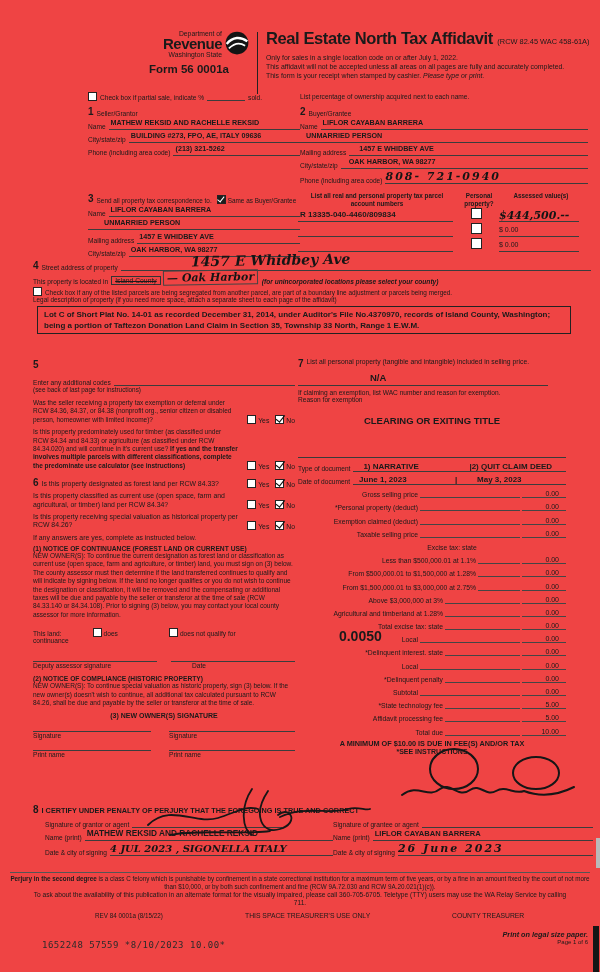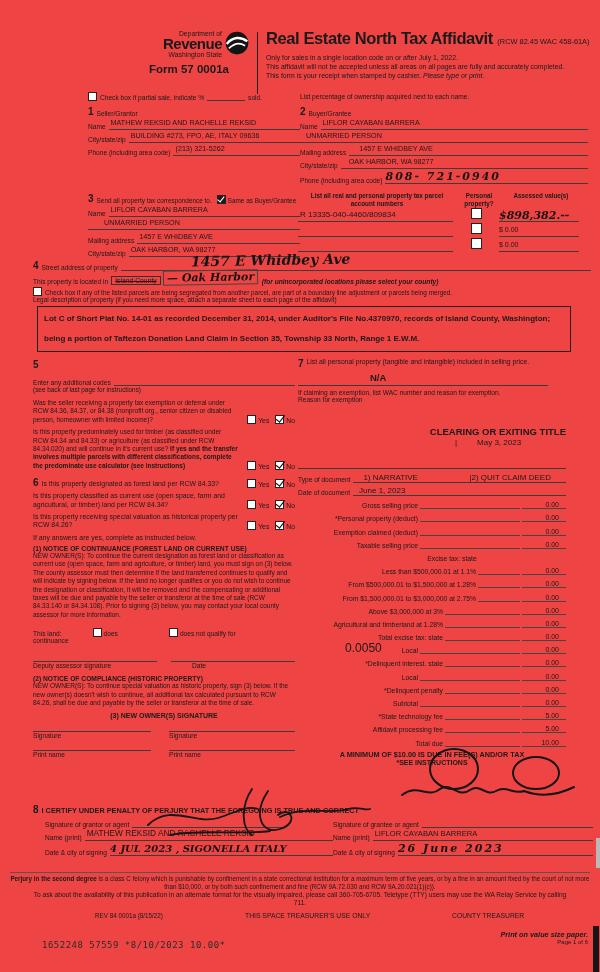--- a/index.html
+++ b/index.html
@@ -5,21 +5,21 @@
   html,body{margin:0;padding:0;background:#e8e8e8;}
   .page{position:relative;width:600px;height:972px;background:#ef4444;margin:0 auto;
         font-family:"Liberation Sans",sans-serif;color:#1a1a1a;overflow:hidden;}
   .abs{position:absolute;}
   .b{font-weight:bold;}
   .i{font-style:italic;}
   .nw{white-space:nowrap;}
   .r{display:flex;align-items:flex-end;}
   .u{border-bottom:1px solid #3c3c3c;flex:1;min-height:8px;position:relative;}
   .lab{font-size:6.6px;white-space:nowrap;padding-right:3px;}
-  .val{font-size:7.2px;font-weight:normal;white-space:nowrap;padding:0 2px;}
+  .val{font-size:7.2px;font-weight:bold;white-space:nowrap;padding:0 2px;}
   .secnum{font-size:10px;font-weight:bold;padding-right:3px;}
   .cb{display:inline-block;width:7px;height:7px;border:1px solid #222;position:relative;
       vertical-align:-1px;background:#fff;flex:none;}
   .cb.checked::after{content:"";position:absolute;left:1.5px;top:-3px;width:3.5px;height:8px;
       border:solid #111;border-width:0 1.6px 1.6px 0;transform:rotate(38deg);}
   .cb.filled{background:#1d1d1d;}
   .cb.filled::after{content:"";position:absolute;left:1.5px;top:-1px;width:3px;height:5.5px;
       border:solid #fff;border-width:0 1.4px 1.4px 0;transform:rotate(38deg);}
   .hand{font-family:"DejaVu Serif",serif;font-style:italic;font-weight:bold;color:#151515;}
   .para{font-size:6.5px;line-height:8.4px;}
@@ -50,21 +50,21 @@
         <div style="font-size:6.8px;">Washington State</div>
       </div>
       <span style="margin-left:2px;">
         <svg width="26" height="26" viewBox="0 0 24 24">
           <circle cx="12" cy="12" r="10.5" fill="#141414"></circle>
           <path d="M2.5 13c5.5-7 13-7 19-2.5" stroke="#fff" stroke-width="2.2" fill="none"></path>
           <path d="M4.5 17c5-5 10.5-5.5 15-2.5" stroke="#fff" stroke-width="1.6" fill="none"></path>
         </svg>
       </span>
     </div>
-    <div style="font-size:11.5px;font-weight:bold;margin-top:3px;text-align:center;">Form 57 0001a</div>
+    <div style="font-size:11.5px;font-weight:bold;margin-top:3px;text-align:center;">Form 56 0001a</div>
   </div>
 
   <div class="abs" style="left:257px;top:32px;height:62px;border-left:1.6px solid #222;"></div>
 
   <div class="abs" style="left:266px;top:28px;width:332px;">
     <div class="nw" style="line-height:20px;">
       <span style="font-size:16.5px;font-weight:bold;letter-spacing:-0.4px;">Real Estate North Tax Affidavit</span>
       <span style="font-size:7.4px;">(RCW 82.45 WAC 458-61A)</span>
     </div>
     <div style="font-size:6.9px;line-height:9px;margin-top:1px;">
@@ -153,21 +153,21 @@
 
   <div class="abs" style="left:298px;top:192px;width:292px;">
     <div style="display:flex;">
       <div class="colhead" style="width:158px;">List all real and personal property tax parcel account numbers</div>
       <div class="colhead" style="width:46px;">Personal property?</div>
       <div class="colhead" style="width:78px;">Assessed value(s)</div>
     </div>
     <div class="r" style="height:15px;">
       <span class="u" style="max-width:155px;"><span class="val" style="font-size:8px;">R 13335-040-4460/809834</span></span>
       <span style="width:46px;text-align:center;"><span class="cb" style="width:9px;height:9px;"></span></span>
-      <span class="u" style="max-width:80px;"><span class="hand" style="font-size:11px;position:relative;top:2px;">$898,382.--</span></span>
+      <span class="u" style="max-width:80px;"><span class="hand" style="font-size:11px;position:relative;top:2px;">$444,500.--</span></span>
     </div>
     <div class="r" style="height:15px;">
       <span class="u" style="max-width:155px;"><span class="val"></span></span>
       <span style="width:46px;text-align:center;"><span class="cb" style="width:9px;height:9px;"></span></span>
       <span class="u" style="max-width:80px;"><span style="font-size:7px;">$ 0.00</span></span>
     </div>
     <div class="r" style="height:15px;">
       <span class="u" style="max-width:155px;"><span class="val"></span></span>
       <span style="width:46px;text-align:center;"><span class="cb" style="width:9px;height:9px;"></span></span>
       <span class="u" style="max-width:80px;"><span style="font-size:7px;">$ 0.00</span></span>
@@ -186,21 +186,21 @@
       <span class="lab">This property is located in</span>
       <span style="border:1px solid #333;padding:0 3px;font-size:6.8px;text-decoration:line-through;white-space:nowrap;">Island County</span>
       <span class="hand" style="font-size:11px;border:1px solid #444;padding:0 3px;margin-left:2px;white-space:nowrap;transform:rotate(-1deg);">— Oak Harbor</span>
       <span class="lab b i" style="margin-left:4px;">(for unincorporated locations please select your county)</span>
     </div>
     <div class="r" style="height:11px;">
       <span class="cb"></span>
       <span class="lab" style="margin-left:3px;font-size:6.4px;">Check box if any of the listed parcels are being segregated from another parcel, are part of a boundary line adjustment or parcels being merged.</span>
     </div>
     <div style="font-size:6.4px;height:10px;">Legal description of property (if you need more space, attach a separate sheet to each page of the affidavit)</div>
-    <div style="border:1.3px solid #222;width:520px;margin-left:4px;padding:2px 6px;font-size:8px;font-weight:bold;line-height:20px;">Lot C of Short Plat No. 14-01 as recorded December 31, 2014, under Auditor's File No.4370970, records of Island County, Washington; being a portion of Taftezon Donation Land Claim in Section 35, Township 33 North, Range 1 E.W.M.</div>
+    <div style="border:1.3px solid #222;width:520px;margin-left:4px;padding:2px 6px;font-size:8px;font-weight:bold;line-height:11px;">Lot C of Short Plat No. 14-01 as recorded December 31, 2014, under Auditor's File No.4370970, records of Island County, Washington; being a portion of Taftezon Donation Land Claim in Section 35, Township 33 North, Range 1 E.W.M.</div>
   </div>
 
   <div class="abs" style="left:33px;top:359px;width:262px;">
     <div style="display:flex;align-items:flex-start;">
       <span class="secnum" style="width:22px;">5</span>
     </div>
     <div class="r" style="height:13px;margin-top:3px;">
         <span class="lab">Enter any additional codes</span>
         <span class="u"></span>
       </div>
@@ -278,35 +278,35 @@
 
   <div class="taxcol">
     <div style="display:flex;align-items:flex-start;">
       <span class="secnum">7</span>
       <span style="font-size:6.8px;line-height:8.6px;">List all personal property (tangible and intangible) included in selling price.</span>
     </div>
     <div style="font-size:9.5px;font-weight:bold;margin:3px 0 2px 72px;">N/A</div>
     <div class="hr" style="width:250px;"></div>
     <div style="font-size:6.6px;margin-top:3px;">If claiming an exemption, list WAC number and reason for exemption.</div>
     <div style="font-size:6.6px;height:10px;">Reason for exemption</div>
-    <div style="font-size:9.5px;font-weight:bold;text-align:right;margin-top:20px;">CLEARING OR EXITING TITLE</div>
+    <div style="font-size:9.5px;font-weight:bold;text-align:center;margin-top:9px;">CLEARING OR EXITING TITLE</div>
 
     <div class="hr" style="margin-top:31px;"></div>
 
     <div class="r" style="height:13.5px;">
       <span class="lab">Type of document</span>
       <span class="u" style="display:flex;">
         <span class="val" style="font-size:8px;width:102px;margin-left:8px;">1) NARRATIVE</span>
         <span class="val" style="font-size:8px;">|2) QUIT CLAIM DEED</span>
       </span>
     </div>
     <div class="r" style="height:13.5px;">
       <span class="lab">Date of document</span>
       <span class="u" style="display:flex;">
-        <span class="val" style="font-size:8px;width:92px;margin-left:4px;margin-top:48px;">June 1, 2023</span>
+        <span class="val" style="font-size:8px;width:92px;margin-left:4px;">June 1, 2023</span>
         <span class="val" style="font-size:8px;width:18px;">|</span>
         <span class="val" style="font-size:8px;">May 3, 2023</span>
       </span>
     </div>
 
     <div>
       <div class="taxrow">
           <span class="tlab">Gross selling price</span>
           <span class="leader lead-l"></span>
           <span class="tval">0.00</span>
@@ -353,21 +353,21 @@
           <span class="tlab">Agricultural and timberland at 1.28%</span>
           <span class="leader lead-m"></span>
           <span class="tval">0.00</span>
         </div>
       <div class="taxrow">
           <span class="tlab">Total excise tax: state</span>
           <span class="leader lead-m"></span>
           <span class="tval">0.00</span>
         </div>
       <div class="taxrow">
-          <span style="font-size:12px;font-weight:normal;margin-right:20px;position:relative;top:1px;">0.0050</span>
+          <span style="font-size:14px;font-weight:bold;margin-right:20px;position:relative;top:1px;">0.0050</span>
           <span class="tlab">Local</span>
           <span class="leader lead-l"></span>
           <span class="tval">0.00</span>
         </div>
       <div class="taxrow">
           <span class="tlab">*Delinquent interest. state</span>
           <span class="leader lead-m"></span>
           <span class="tval">0.00</span>
         </div>
       <div class="taxrow">
@@ -456,20 +456,20 @@
   </div>
   <div class="abs" style="left:30px;top:891px;width:540px;font-size:6.6px;line-height:8.2px;text-align:center;">To ask about the availability of this publication in an alternate format for the visually impaired, please call 360-705-6705. Teletype (TTY) users may use the WA Relay Service by calling 711.</div>
 
   <div class="abs" style="left:95px;top:912px;font-size:6.3px;">REV 84 0001a   (8/15/22)</div>
   <div class="abs" style="left:245px;top:912px;font-size:6.8px;">THIS SPACE TREASURER'S USE ONLY</div>
   <div class="abs" style="left:452px;top:912px;font-size:6.8px;">COUNTY TREASURER</div>
 
   <div class="abs" style="left:42px;top:940px;font-family:'DejaVu Sans Mono',monospace;font-size:9px;letter-spacing:0.5px;color:#2b2b2b;">1652248 57559 *8/10/2023 10.00*</div>
 
   <div class="abs" style="right:12px;top:930px;text-align:right;">
-    <div style="font-size:7.3px;font-weight:bold;font-style:italic;">Print on value size paper.</div>
+    <div style="font-size:7.3px;font-weight:bold;font-style:italic;">Print on legal size paper.</div>
     <div style="font-size:6px;">Page 1 of 6</div>
   </div>
 
   <div class="abs" style="right:0;top:838px;width:4px;height:30px;background:#b9b9b9;"></div>
   <div class="abs" style="right:1px;top:926px;width:6px;height:46px;background:#161616;"></div>
 
 </div>
 
 </body></html>

